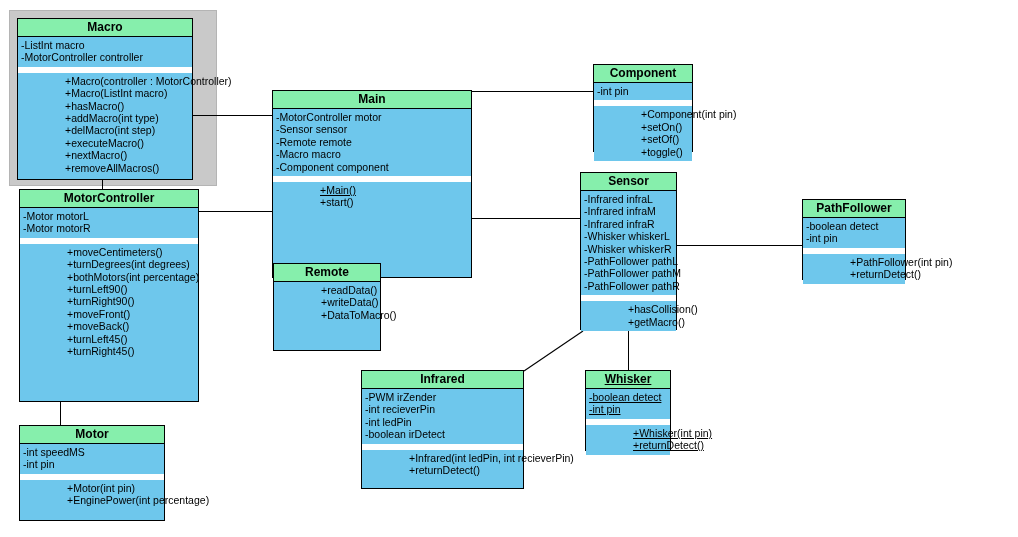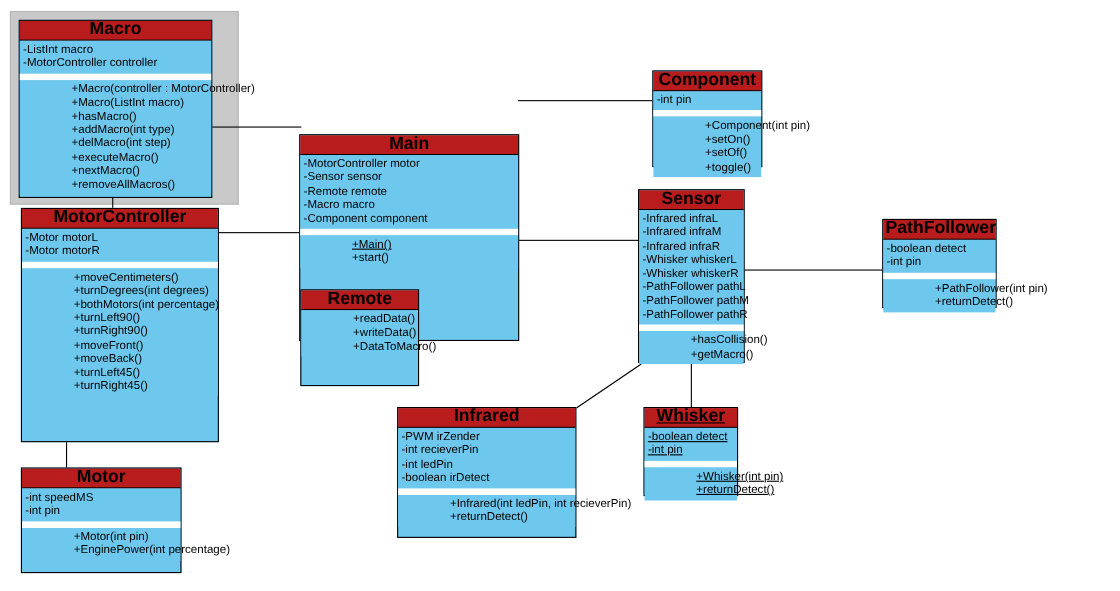--- a/index.html
+++ b/index.html
@@ -18,27 +18,27 @@
   
   .uml-class {
     position: absolute;
     box-sizing: border-box;
     background: #6EC7EC;
     border: 1px solid #000000;
     z-index: 5;
   }
   .uml-title {
     text-align: center;
-    font-size: 16px;
+    font-size: 12px;
     font-weight: bold;
     color: #000000;
     padding: 2px 2px 3px 2px;
     line-height: 12px;
     border-bottom: 1px solid #000000;
-    background: #b91c1c;
+    background: #86efac;
   }
   .uml-compartment {
     padding: 2px 3px 3px 3px;
     border-bottom: 6px solid #ffffff;
     background: #6EC7EC;
   }
   .uml-compartment.last {
     border-bottom: none;
     padding-left: 47px;
   }
@@ -108,21 +108,21 @@
       <div class="uml-row">+Macro(ListInt macro)</div>
       <div class="uml-row">+hasMacro()</div>
       <div class="uml-row">+addMacro(int type)</div>
       <div class="uml-row">+delMacro(int step)</div>
       <div class="uml-row">+executeMacro()</div>
       <div class="uml-row">+nextMacro()</div>
       <div class="uml-row">+removeAllMacros()</div>
     </div>
   </div>
 
-  <div class="uml-class" style="left:272px; top:90px; width:200px; height:188px;margin-top:32px;">
+  <div class="uml-class" style="left:272px; top:90px; width:200px; height:188px;">
     <div class="uml-title">Main</div>
     <div class="uml-compartment">
       <div class="uml-row">-MotorController motor</div>
       <div class="uml-row">-Sensor sensor</div>
       <div class="uml-row">-Remote remote</div>
       <div class="uml-row">-Macro macro</div>
       <div class="uml-row">-Component component</div>
     </div>
     <div class="uml-compartment last">
       <div class="uml-row static">+Main()</div>

